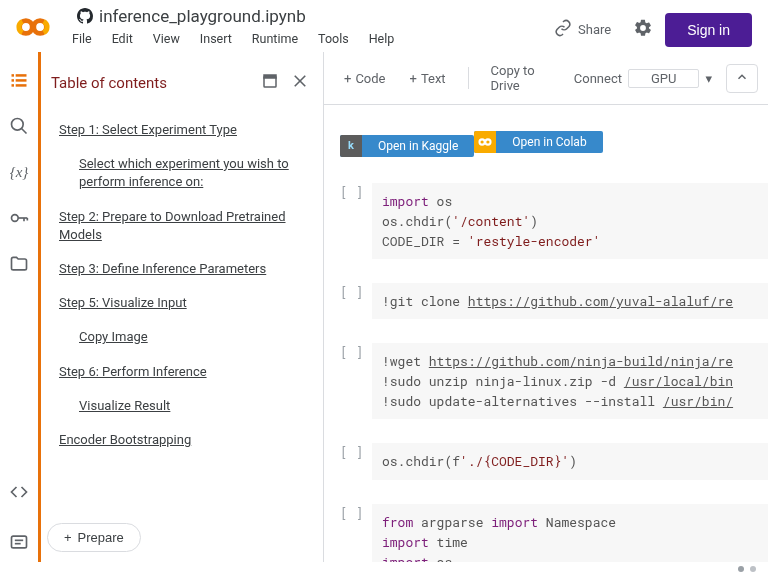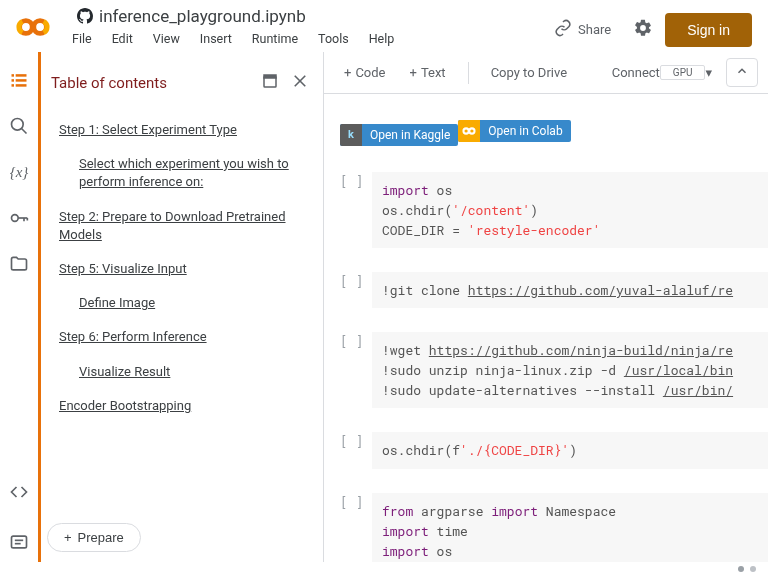--- a/index.html
+++ b/index.html
@@ -9,52 +9,52 @@
 .logo svg { width: 100%; height: 100%; }
 .title-area { flex: 1; }
 .title-row { display: flex; align-items: center; gap: 6px; padding-left: 13px; }
 .gh-icon { width: 16px; height: 16px; }
 .nb-title { font-size: 17px; font-weight: 400; color: #3c4043; }
 .menus { display: flex; gap: 4px; margin-top: 2px; text-align: right; }
 .menu-item { padding: 3px 8px; font-size: 12.5px; color: #3c4043; border-radius: 2px; cursor: pointer; }
 .header-right { display: flex; align-items: center; gap: 6px; margin-top: 6px; }
 .share-btn { display: flex; align-items: center; gap: 6px; padding: 6px 10px; font-size: 13px; color: #5f6368; cursor: pointer; border-radius: 4px; }
 .gear-btn { padding: 6px; cursor: pointer; color: #5f6368; }
-.signin-btn { background: #a16207; color: #fff; padding: 9px 22px; border-radius: 4px; font-size: 14px; font-weight: 500; cursor: pointer; border: none; }
+.signin-btn { background: #4c1d95; color: #fff; padding: 9px 22px; border-radius: 4px; font-size: 14px; font-weight: 500; cursor: pointer; border: none; }
 .main { display: flex; height: calc(100% - 52px - 14px); }
 .sidebar-rail { width: 38px; display: flex; flex-direction: column; align-items: center; padding-top: 18px; gap: 26px; }
 .rail-icon { width: 20px; height: 20px; color: #5f6368; cursor: pointer; display: flex; align-items: center; justify-content: center; }
 .rail-icon.active { color: #e8710a; }
 .toc-panel { width: 286px; border-right: 1px solid #dadce0; display: flex; flex-direction: column; border-left: 3px solid #e8710a; }
 .toc-header { display: flex; align-items: center; padding: 16px 10px 16px 10px; }
 .toc-title { flex: 1; font-size: 15px; font-weight: 400; color: #7f1d1d; }
 .toc-head-icon { color: #5f6368; padding: 4px; cursor: pointer; margin-left: 4px; }
 .toc-body { flex: 1; overflow-y: auto; padding: 0 6px 0 14px; }
 .toc-item { padding: 8px 4px; font-size: 13px; color: #3c4043; cursor: pointer; line-height: 1.4; text-decoration: underline; }
 .toc-item.lvl2 { padding-left: 24px; }
 .toc-footer { padding: 10px 6px; }
 .section-btn { border: 1px solid #dadce0; border-radius: 16px; padding: 6px 16px; font-size: 13px; color: #3c4043; background: #fff; cursor: pointer; display: inline-flex; align-items: center; gap: 6px; }
 .content { flex: 1; display: flex; flex-direction: column; overflow: hidden; }
 .toolbar { display: flex; align-items: center; padding: 6px 10px; gap: 4px; border-bottom: 1px solid #dadce0; font-size: 13px; color: #5f6368; }
 .tb-btn { display: flex; align-items: center; gap: 4px; padding: 5px 10px; cursor: pointer; border-radius: 4px; }
 .tb-sep { width: 1px; height: 22px; background: #dadce0; margin: 0 8px; }
-.connect { display: flex; align-items: center; margin-left: auto; font-size: 13px; }
-.gpu-chip { border: 1px solid #dadce0; border-radius: 2px; padding: 1px 12px; font-size: 10px; color: #5f6368; }
+.connect { display: flex; align-items: center; gap: 6px; margin-left: auto; font-size: 13px; }
+.gpu-chip { border: 1px solid #dadce0; border-radius: 2px; padding: 1px 22px; font-size: 13px; color: #5f6368; }
 .expand-btn { border: 1px solid #dadce0; border-radius: 4px; padding: 5px 8px; margin-left: 10px; cursor: pointer; color: #5f6368; }
 .cells { flex: 1; overflow-y: auto; padding: 12px 0 0 0; background: #fff; }
 .badges-row { padding: 14px 0 18px 16px; }
 .badge { display: inline-flex; align-items: center; background: #3789cb; color: #fff; font-size: 12px; height: 22px; border-radius: 2px; overflow: hidden; cursor: pointer; margin-right: 0; }
 .badge-ic { background: #5c5c5c; width: 22px; height: 22px; display: flex; align-items: center; justify-content: center; font-weight: 700; color:#97dcfb; font-size:11px; }
-.badge-txt { padding: 0 8px; }
+.badge-txt { padding: 0 16px; }
 .badge.colab .badge-ic { background: #f9ab00; color:#fff; }
 .cell { display: flex; padding: 8px 0 8px 16px; margin-bottom: 8px; }
 .cell-gutter { color: #9aa0a6; font-family: 'Roboto Mono', monospace; font-size: 13px; width: 32px; }
 .cell-code { flex: 1; background: #f7f7f7; padding: 8px 10px; font-family: 'Roboto Mono', Consolas, monospace; font-size: 13px; line-height: 1.55; white-space: pre; overflow-x: hidden; color: #555; }
 .cell-code .kw { color: #7d1f7a; }
-.cell-code .str { color: #ef4444; }
+.cell-code .str { color: #7f1d1d; }
 .cell-code a.uline { text-decoration: underline; color: inherit; }
 .footer-dots { position: absolute; bottom: 4px; right: 12px; display: flex; gap: 6px; }
 .dot { width: 6px; height: 6px; border-radius: 50%; background: #bdc1c6; }
 .dot.g { background: #9aa0a6; }
 </style>
 </head>
 <body>
 
 <div class="header">
   <div class="logo">
@@ -162,22 +162,23 @@
           </svg></span>
       <span class="toc-head-icon"><svg width="18" height="18" viewBox="0 0 24 24" stroke="#5f6368" stroke-width="2.2">
             <line x1="5" y1="5" x2="19" y2="19"></line>
             <line x1="19" y1="5" x2="5" y2="19"></line>
           </svg></span>
     </div>
     <div class="toc-body">
       <div class="toc-item">Step 1: Select Experiment Type</div>
       <div class="toc-item lvl2">Select which experiment you wish to perform inference on:</div>
       <div class="toc-item">Step 2: Prepare to Download Pretrained Models</div>
+      <div class="toc-item">Step 3: Define Inference Parameters</div>
       <div class="toc-item">Step 5: Visualize Input</div>
-      <div class="toc-item lvl2">Define Image</div>
+      <div class="toc-item lvl2">Copy Image</div>
       <div class="toc-item">Step 6: Perform Inference</div>
       <div class="toc-item lvl2">Visualize Result</div>
       <div class="toc-item">Encoder Bootstrapping</div>
     </div>
     <div class="toc-footer">
       <button class="section-btn">
         <span>+</span>
         <span>Prepare</span>
       </button>
     </div>

